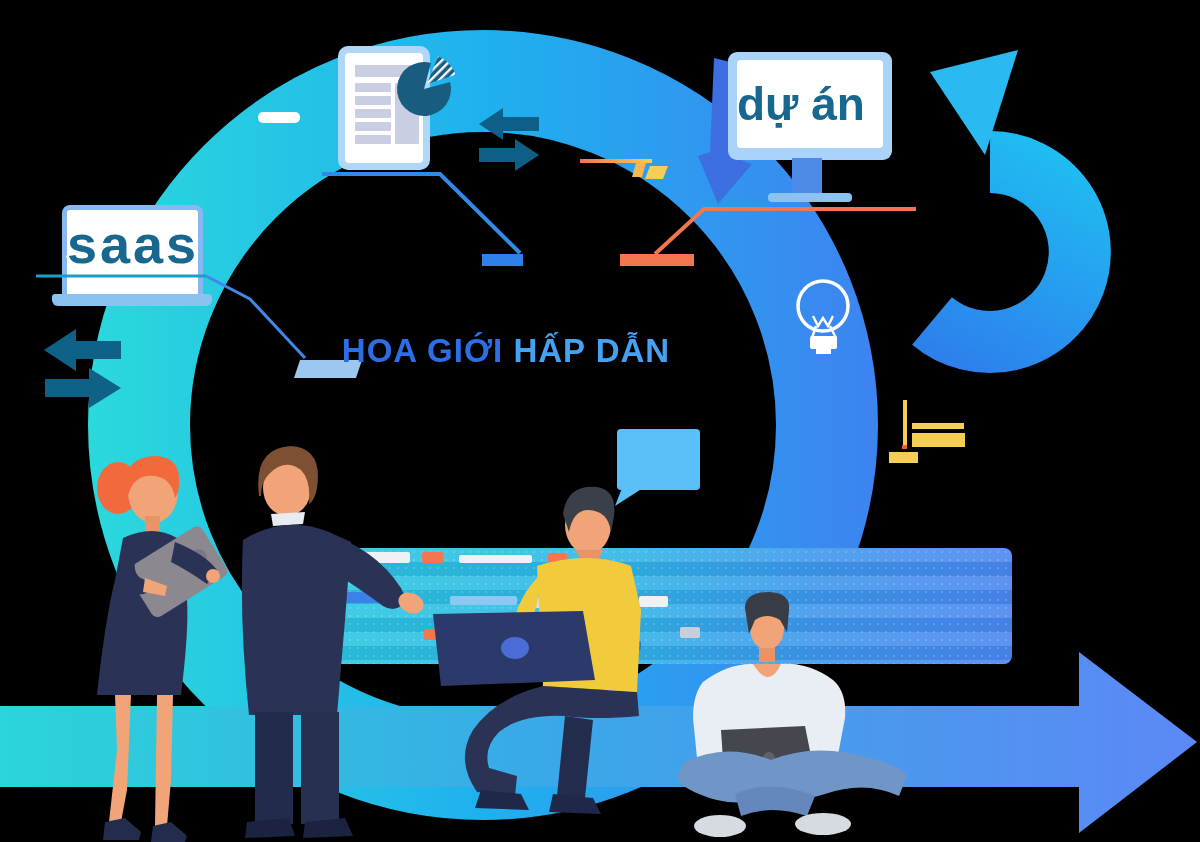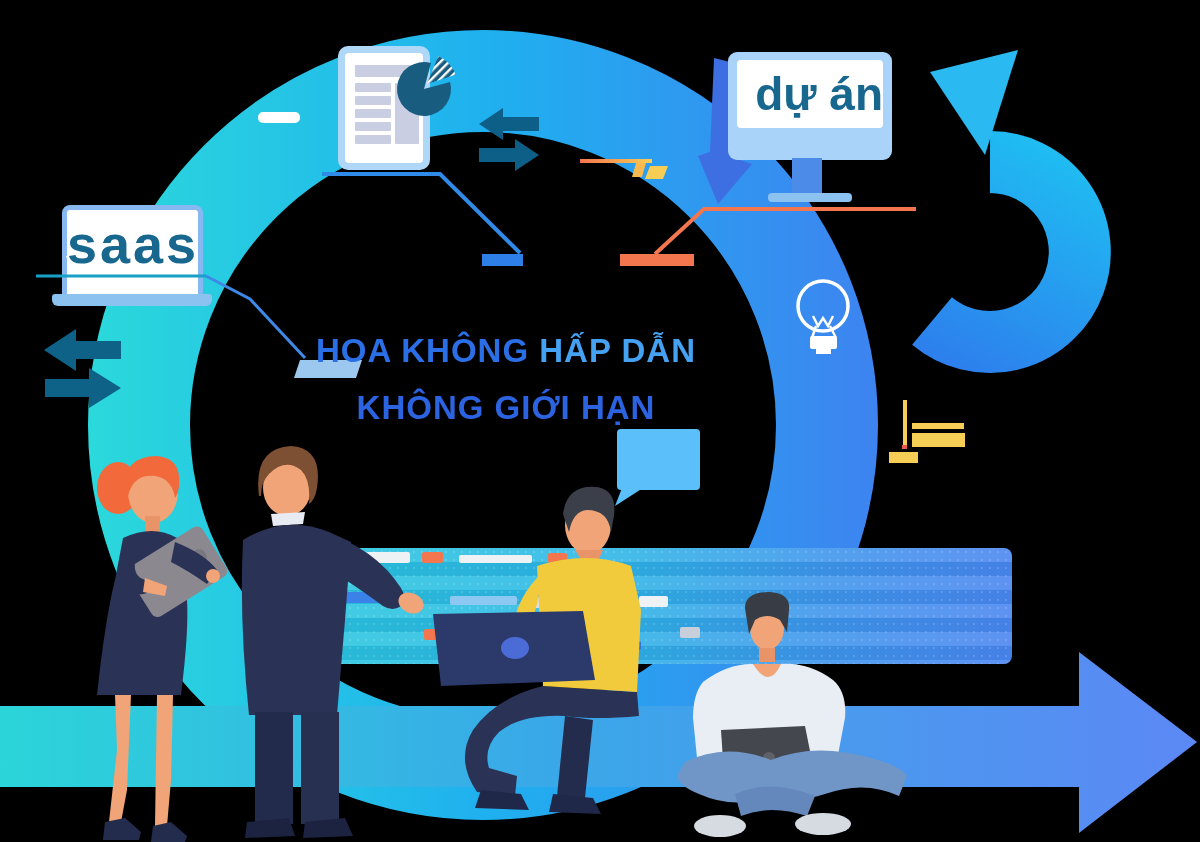--- a/index.html
+++ b/index.html
@@ -27,22 +27,22 @@
   
   #saas-screen{width:131px;height:84px;background:#fff;border:5px solid #88B8F2;border-radius:8px 8px 2px 2px;}
   #saas-base{position:absolute;left:-10px;top:89px;width:160px;height:12px;background:#8CC2F0;border-radius:3px 3px 6px 6px;}
   #saas-text{
     position:absolute;left:-12px;top:8px;width:166px;text-align:center;
     font-size:54px;font-weight:bold;letter-spacing:3px;color:var(--device-label);
     text-shadow:-3px 0 0 #fff,3px 0 0 #fff,0 -3px 0 #fff,0 3px 0 #fff,-2px -2px 0 #fff,2px -2px 0 #fff,-2px 2px 0 #fff,2px 2px 0 #fff;
   }
   
   #monitor-frame{width:164px;height:108px;background:#A9D3F8;border-radius:9px;}
-  #monitor-screen{position:absolute;left:9px;top:8px;width:146px;height:68px;background:#fff;border-radius:4px;
-    display:flex;align-items:center;justify-content:flex-end;}
+  #monitor-screen{position:absolute;left:9px;top:8px;width:146px;height:88px;background:#fff;border-radius:4px;
+    display:flex;align-items:center;justify-content:flex-start;}
   #monitor-text{font-size:46px;font-weight:bold;color:var(--device-label);}
   #monitor-stand{position:absolute;left:64px;top:106px;width:30px;height:38px;background:#4D8BE8;}
   #monitor-base{position:absolute;left:40px;top:141px;width:84px;height:9px;background:#8CC2F0;border-radius:4px;}
   
   #doc-frame{width:92px;height:124px;background:#AFD7F8;border-radius:10px;}
   #doc-inner{position:absolute;left:7px;top:7px;width:78px;height:110px;background:#fff;border-radius:4px;}
   .doc-bar{position:absolute;background:#C9CEE2;border-radius:1px;}
   #overlay-svg{position:absolute;left:0;top:0;z-index:5;}
   .person{position:absolute;z-index:6;}
   #headline{
@@ -255,19 +255,18 @@
     <path d="M 46 140 L 130 136 L 142 196 L 50 200 Z" fill="#45474F"></path>
     <circle cx="94" cy="168" r="6" fill="#5F6168"></circle>
     <path d="M 10 172 Q 50 152 96 170 Q 140 152 196 168 Q 226 176 232 186 L 224 206 Q 190 190 150 204 Q 120 214 96 206 Q 60 220 24 204 Q 4 196 2 186 Z" fill="#7096C8"></path>
     <path d="M 60 204 Q 96 188 140 206 L 132 226 Q 96 214 66 226 Z" fill="#6488BC"></path>
     <ellipse cx="45" cy="236" rx="26" ry="11" fill="#D6DBE2"></ellipse>
     <ellipse cx="148" cy="234" rx="28" ry="11" fill="#D6DBE2"></ellipse>
   </svg>
 
   <div id="headline">
     <div>
-      <span class="hl1a">HOA KHÔNG</span>
+      <span class="hl1a">HOA GIỚI</span>
       <span class="hl1b">HẤP DẪN</span>
     </div>
-    <div class="hl2">KHÔNG GIỚI HẠN</div>
   </div>
 
 </div>
 
 </body></html>

